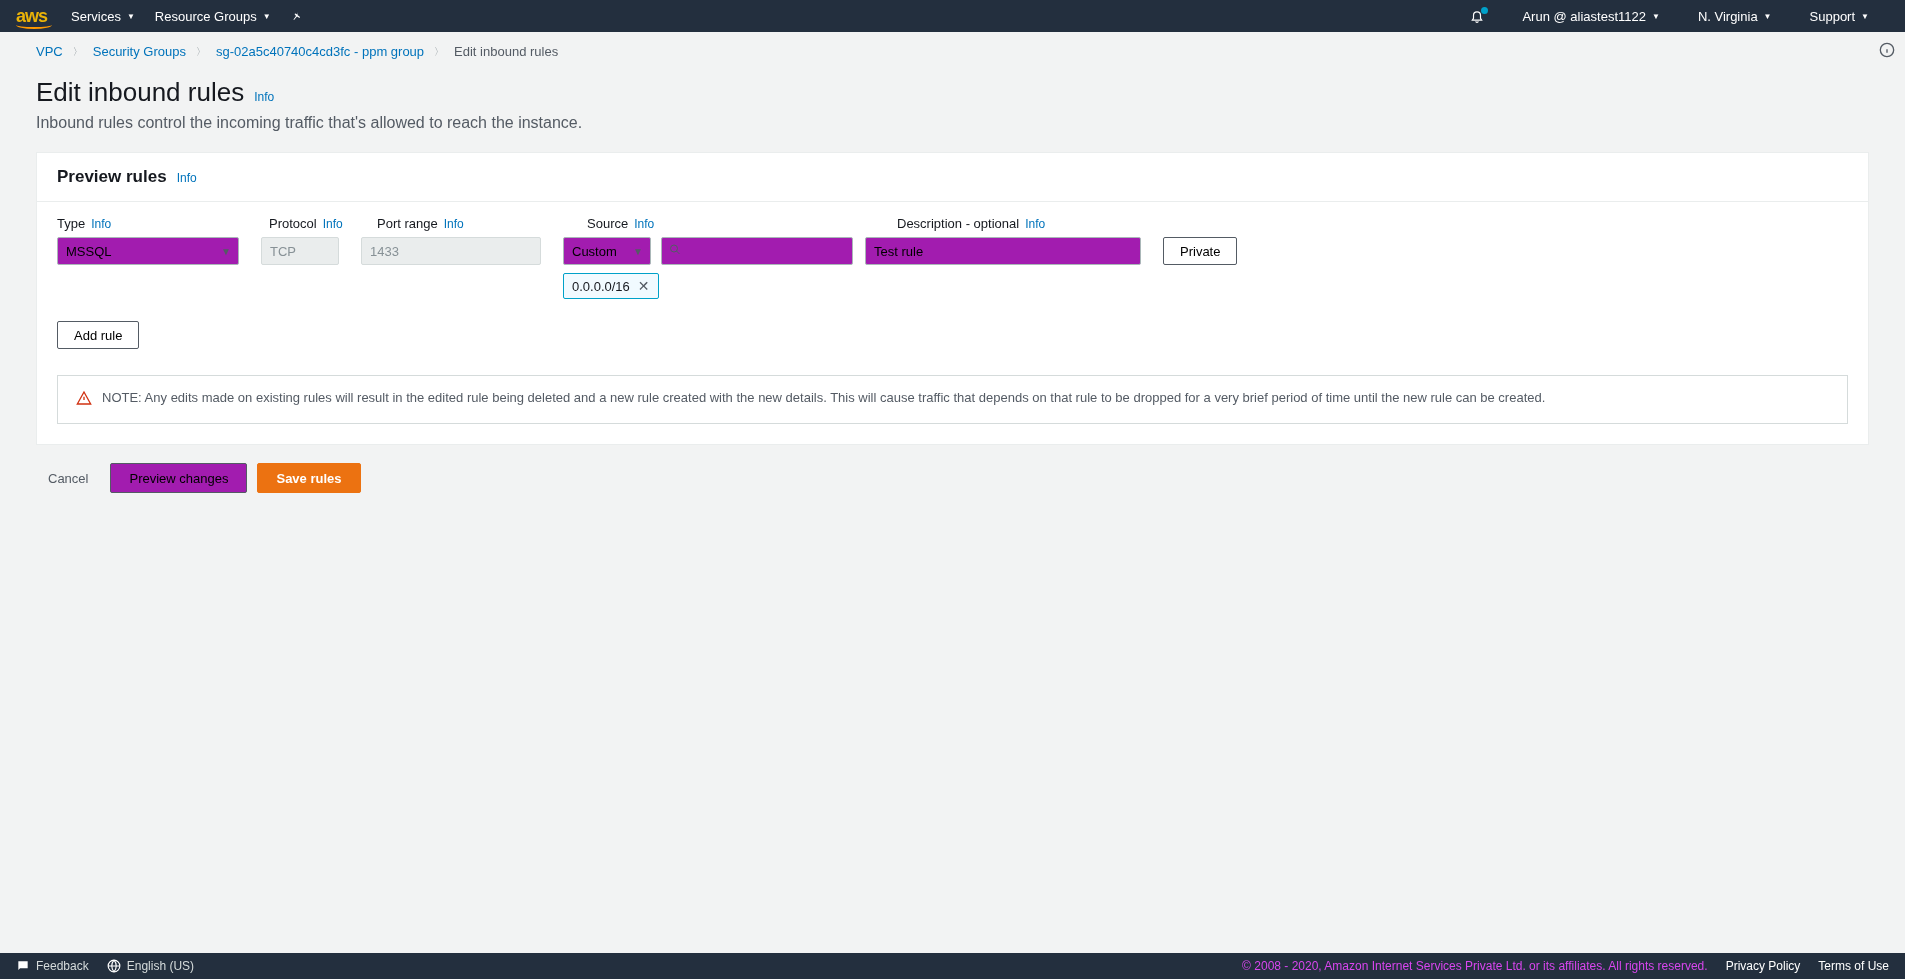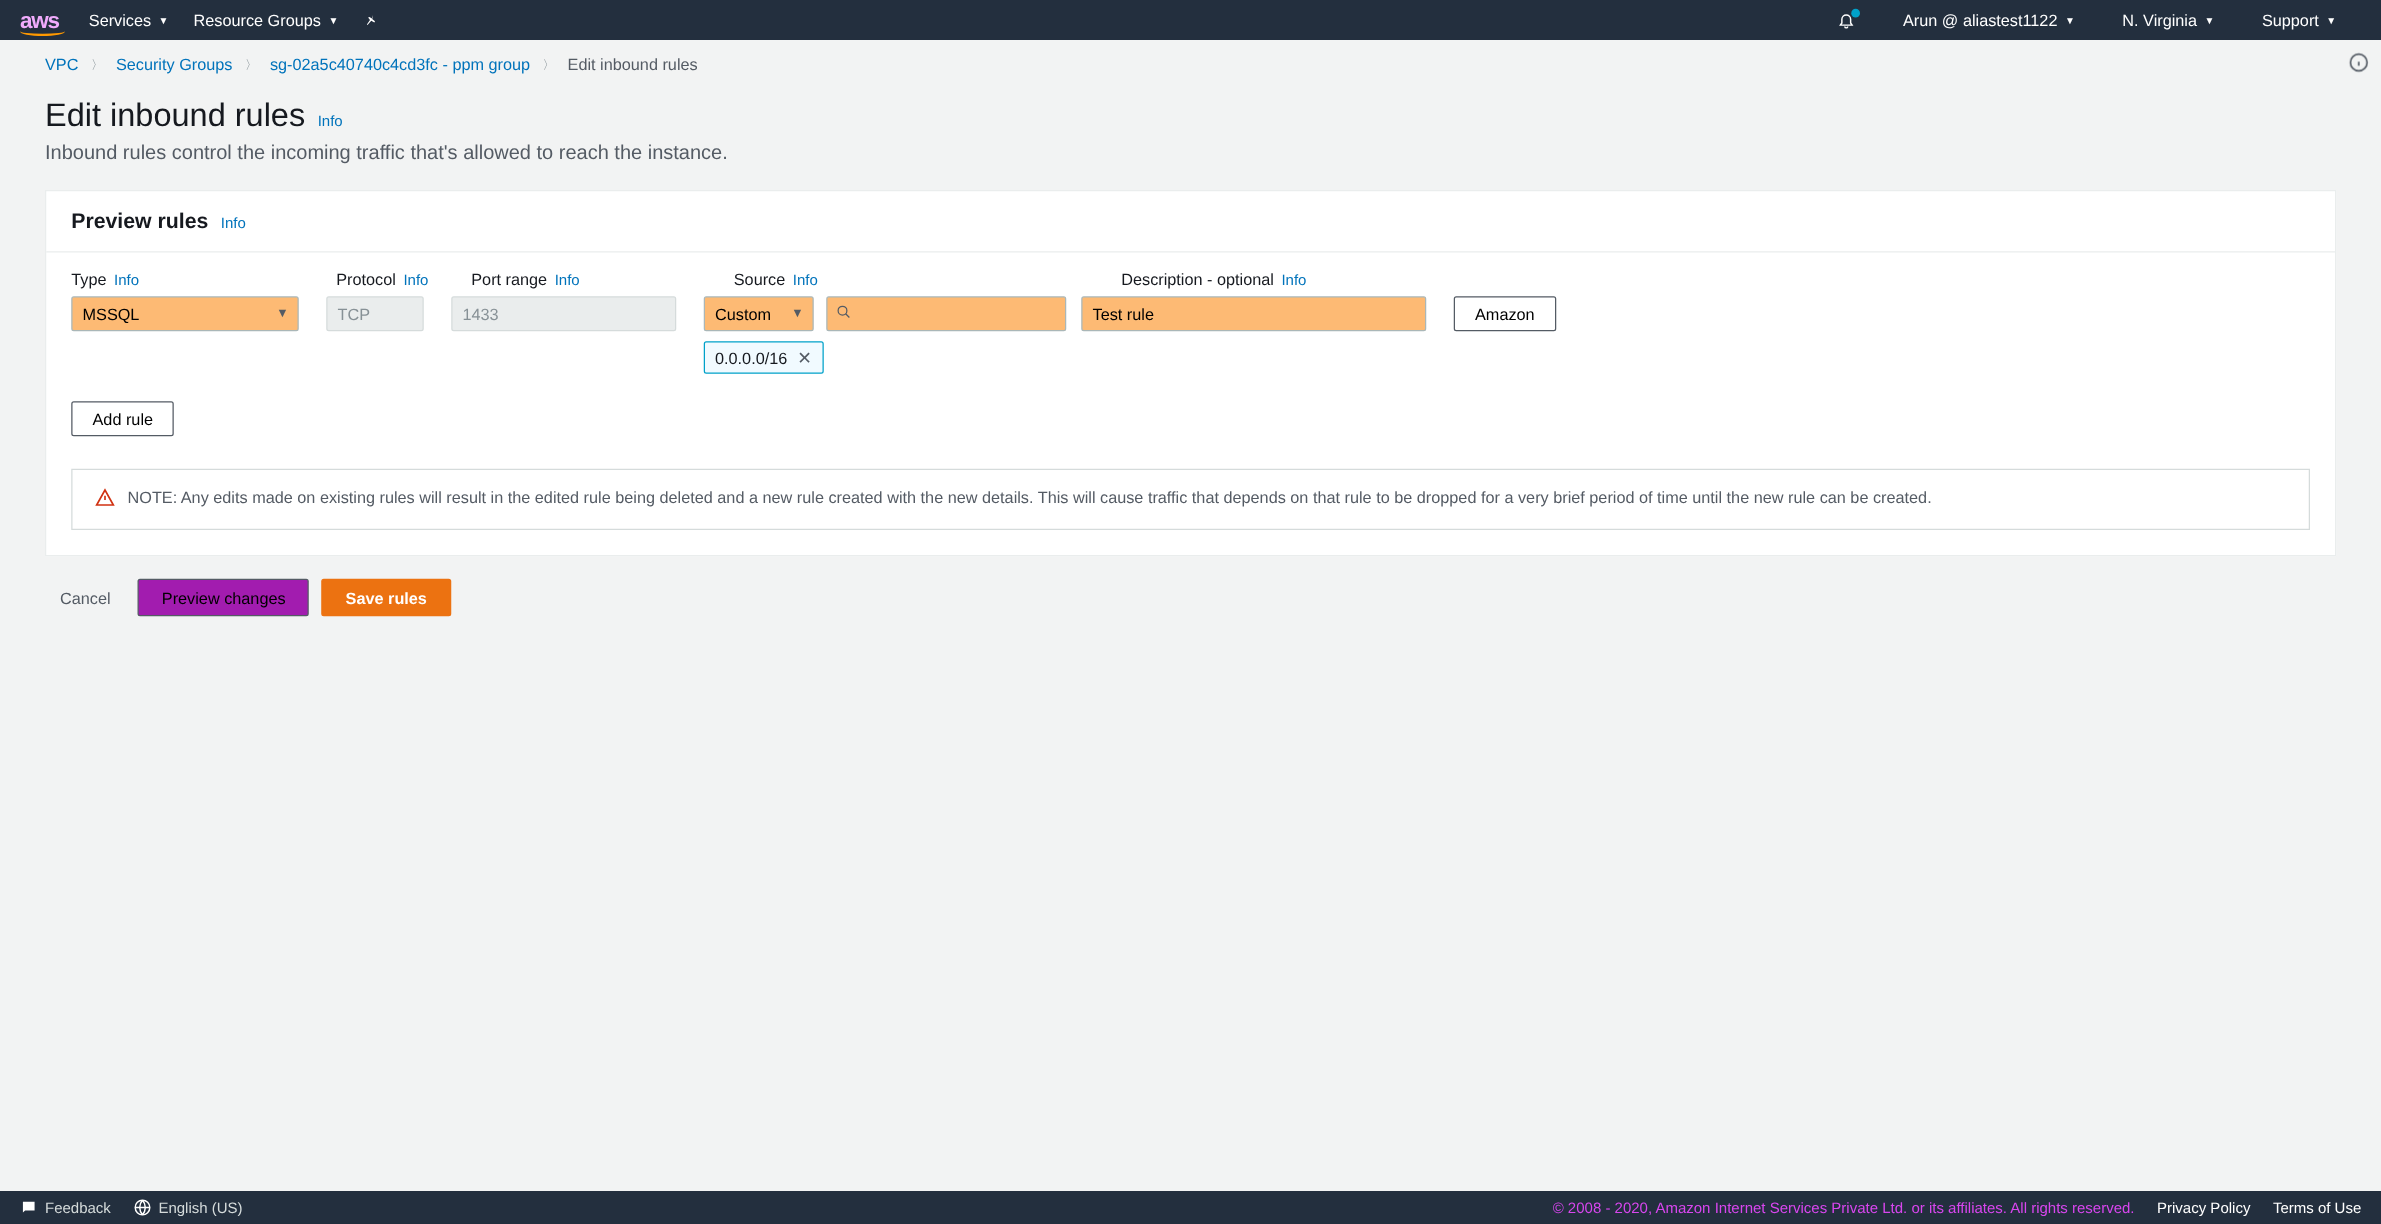--- a/index.html
+++ b/index.html
@@ -1,21 +1,21 @@
 <!DOCTYPE html>
 <html><head>
 <meta charset="utf-8">
 <style>
 * { margin: 0; padding: 0; box-sizing: border-box; font-family: "Amazon Ember", "Helvetica Neue", Arial, sans-serif; }
 body { background: #f2f3f3; color: #16191f; font-size: 14px; }
 
 
 .top-nav { background: #232f3e; height: 32px; display: flex; align-items: center; padding: 0 16px; color: #fff; font-size: 13px; }
 .aws-logo { font-weight: bold; color: #ff9900; margin-right: 24px; position: relative; }
-.aws-logo span { color: #f0abfc; font-size: 18px; letter-spacing: -1px; }
+.aws-logo span { color: #eab308; font-size: 18px; letter-spacing: -1px; }
 .aws-logo::after { content: ""; display: block; width: 36px; height: 6px; border-bottom: 2px solid #ff9900; border-radius: 0 0 50% 50%; position: absolute; bottom: -2px; left: 0; }
 .nav-item { margin-right: 20px; cursor: pointer; display: flex; align-items: center; gap: 6px; }
 .nav-caret { font-size: 8px; }
 .nav-spacer { flex: 1; }
 .nav-right { display: flex; align-items: center; gap: 18px; }
 .bell-wrap { position: relative; }
 .bell-dot { position: absolute; top: -2px; right: -4px; width: 7px; height: 7px; background: #00a1c9; border-radius: 50%; }
 
 
 .content-wrap { padding: 12px 36px 24px 36px; max-width: 1920px; background: #f2f3f3; }
@@ -30,21 +30,21 @@
 .page-desc { font-size: 16px; color: #545b64; margin-bottom: 20px; }
 
 .panel { background: #fff; border: 1px solid #eaeded; }
 .panel-header { padding: 14px 20px; border-bottom: 1px solid #eaeded; display: flex; align-items: baseline; gap: 10px; }
 .panel-header h2 { font-size: 17px; font-weight: 700; }
 .panel-body { padding: 14px 20px 20px 20px; }
 .col-label { font-size: 13px; color: #16191f; display: flex; align-items: baseline; gap: 6px; }
 .col-label .info-link { font-size: 12px; }
 
 .field-cell { padding-right: 10px; }
-select, input[type="text"] { width: 100%; height: 28px; border: 1px solid #aab7b8; border-radius: 2px; padding: 0 8px; font-size: 13px; background: #fdba74; }
+select, input[type="text"] { width: 100%; height: 28px; border: 1px solid #aab7b8; border-radius: 2px; padding: 0 8px; font-size: 13px; background: #a21caf; }
 select { appearance: none; -webkit-appearance: none; background-image: none; padding-right: 26px; }
 .select-wrap { position: relative; }
 .select-caret { position: absolute; right: 8px; top: 50%; transform: translateY(-50%); font-size: 10px; color: #545b64; pointer-events: none; }
 input[disabled] { background: #eaeded; color: #879196; border-color: #d5dbdb; }
 .source-select-wrap { width: 88px; flex-shrink: 0; position: relative; }
 .source-search-wrap { position: relative; flex: 1; }
 .source-search-wrap .search-icon { position: absolute; left: 8px; top: 50%; transform: translateY(-50%); color: #545b64; font-size: 12px; }
 .source-search-wrap input { padding-left: 26px; }
 
 .cidr-tag-row { margin-top: 8px; }
@@ -224,21 +224,21 @@
             <span class="cidr-tag">
               <span>0.0.0.0/16</span>
               <span class="x">✕</span>
             </span>
           </div>
         </div>
         <div class="field-cell c-desc">
           <input type="text" value="Test rule" style="">
         </div>
         <div class="c-delete">
-          <button class="delete-btn">Amazon</button>
+          <button class="delete-btn">Private</button>
         </div>
       </div>
 
       <button class="add-rule-btn">Add rule</button>
 
       <div class="note-box">
         <span class="warn-icon">
           <svg width="16" height="16" viewBox="0 0 24 24" fill="none" stroke="#d13212" stroke-width="2">
               <path d="M12 3L2 21h20L12 3z"></path>
               <path d="M12 10v5M12 18h.01"></path>

